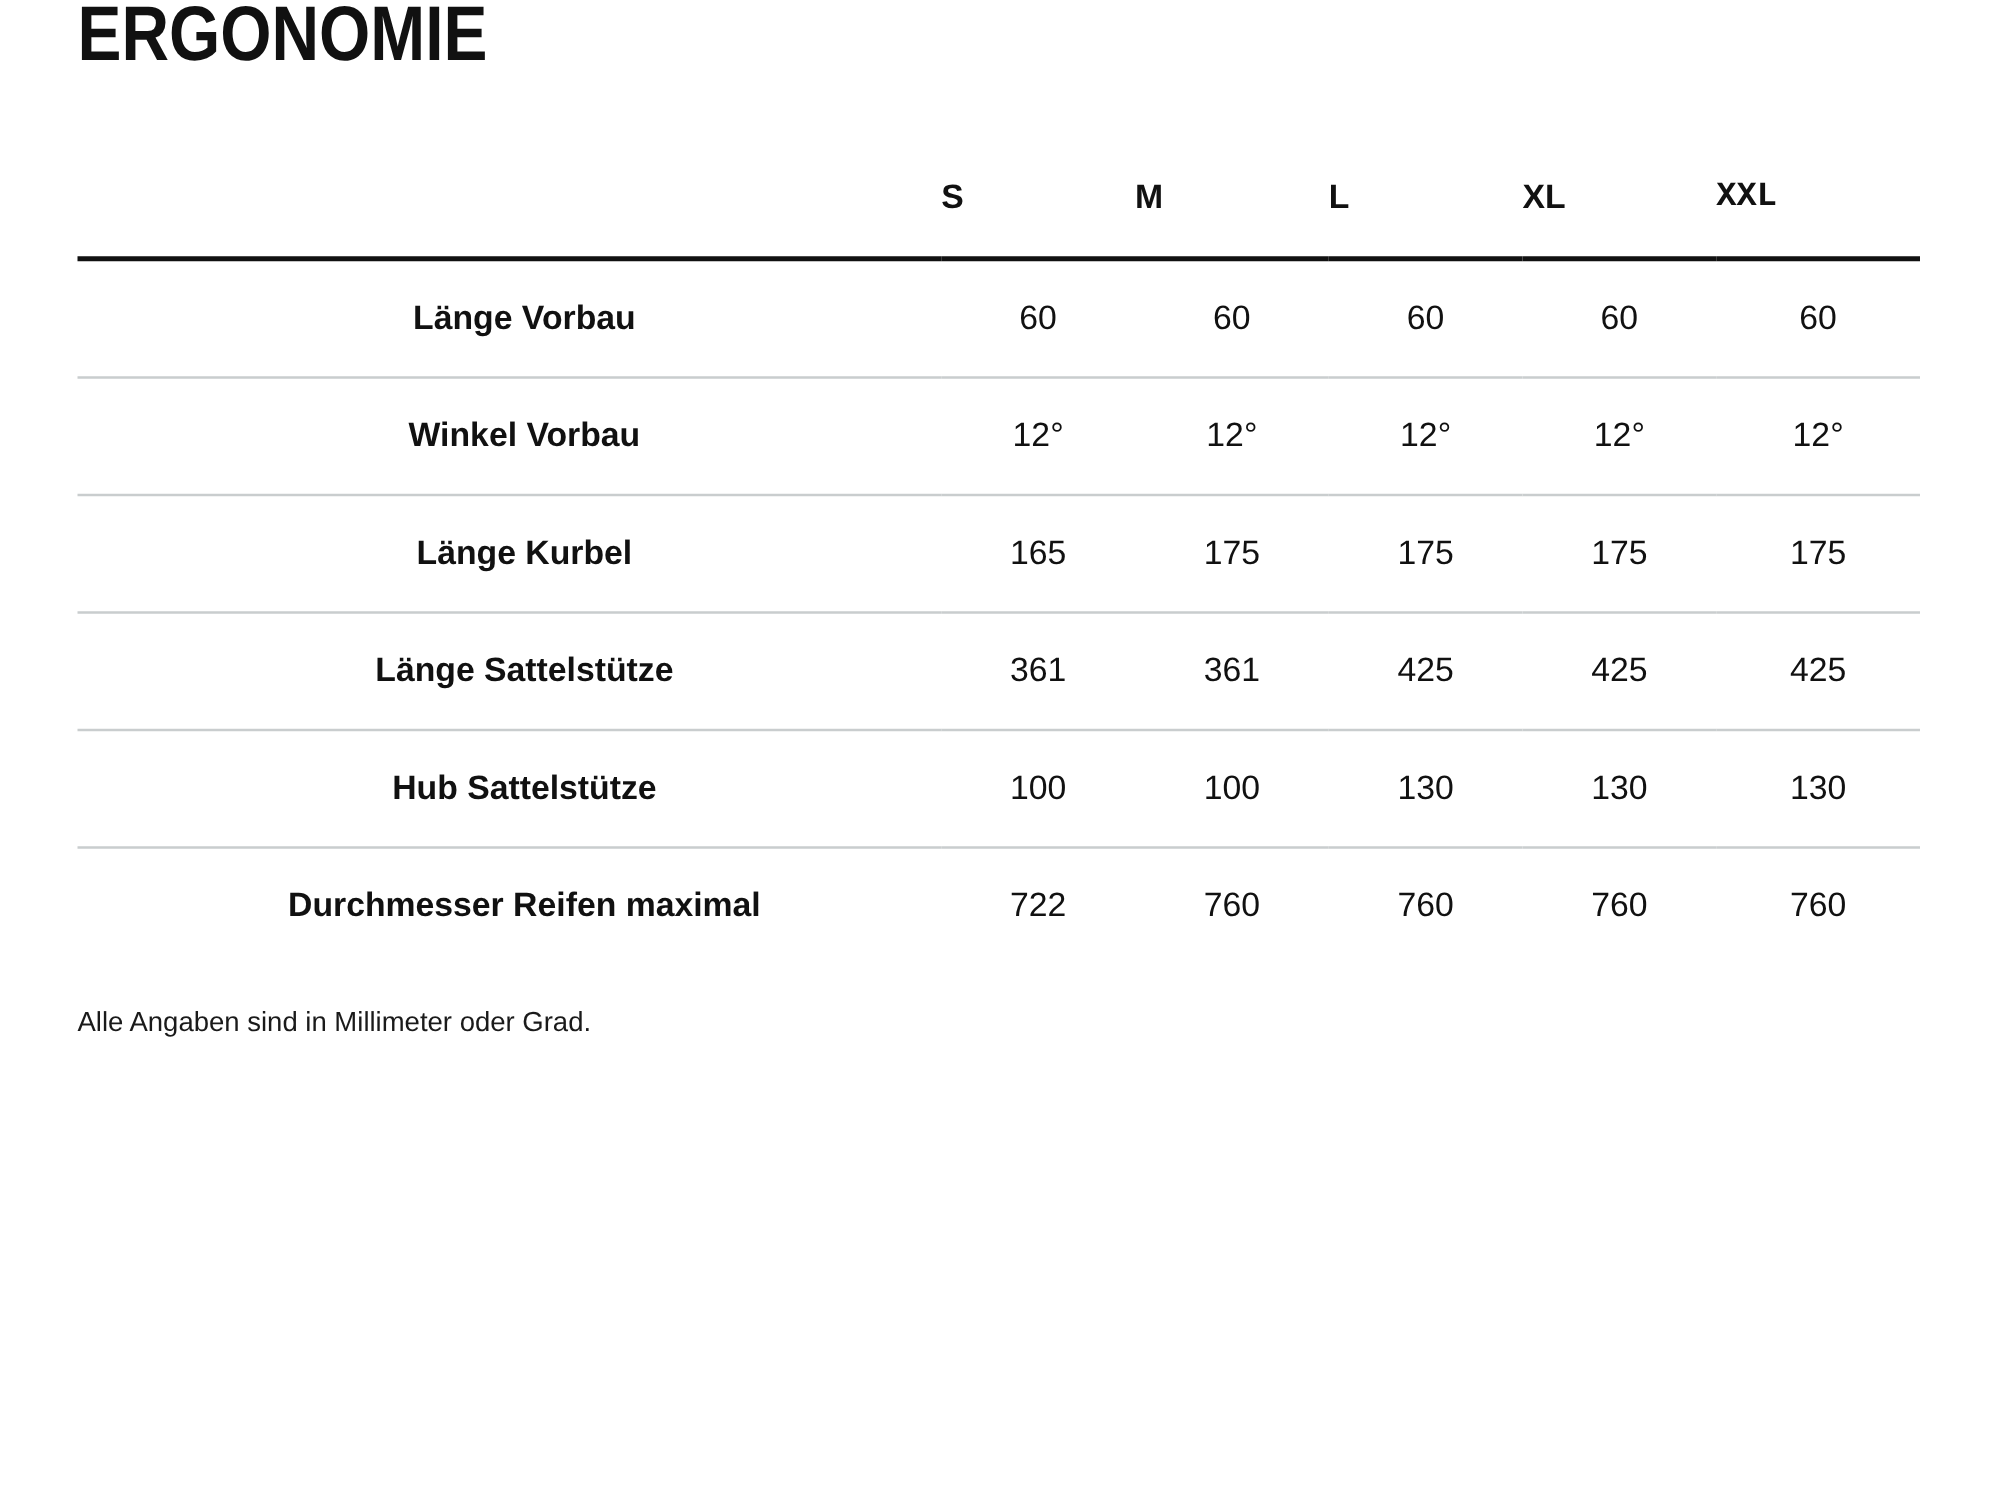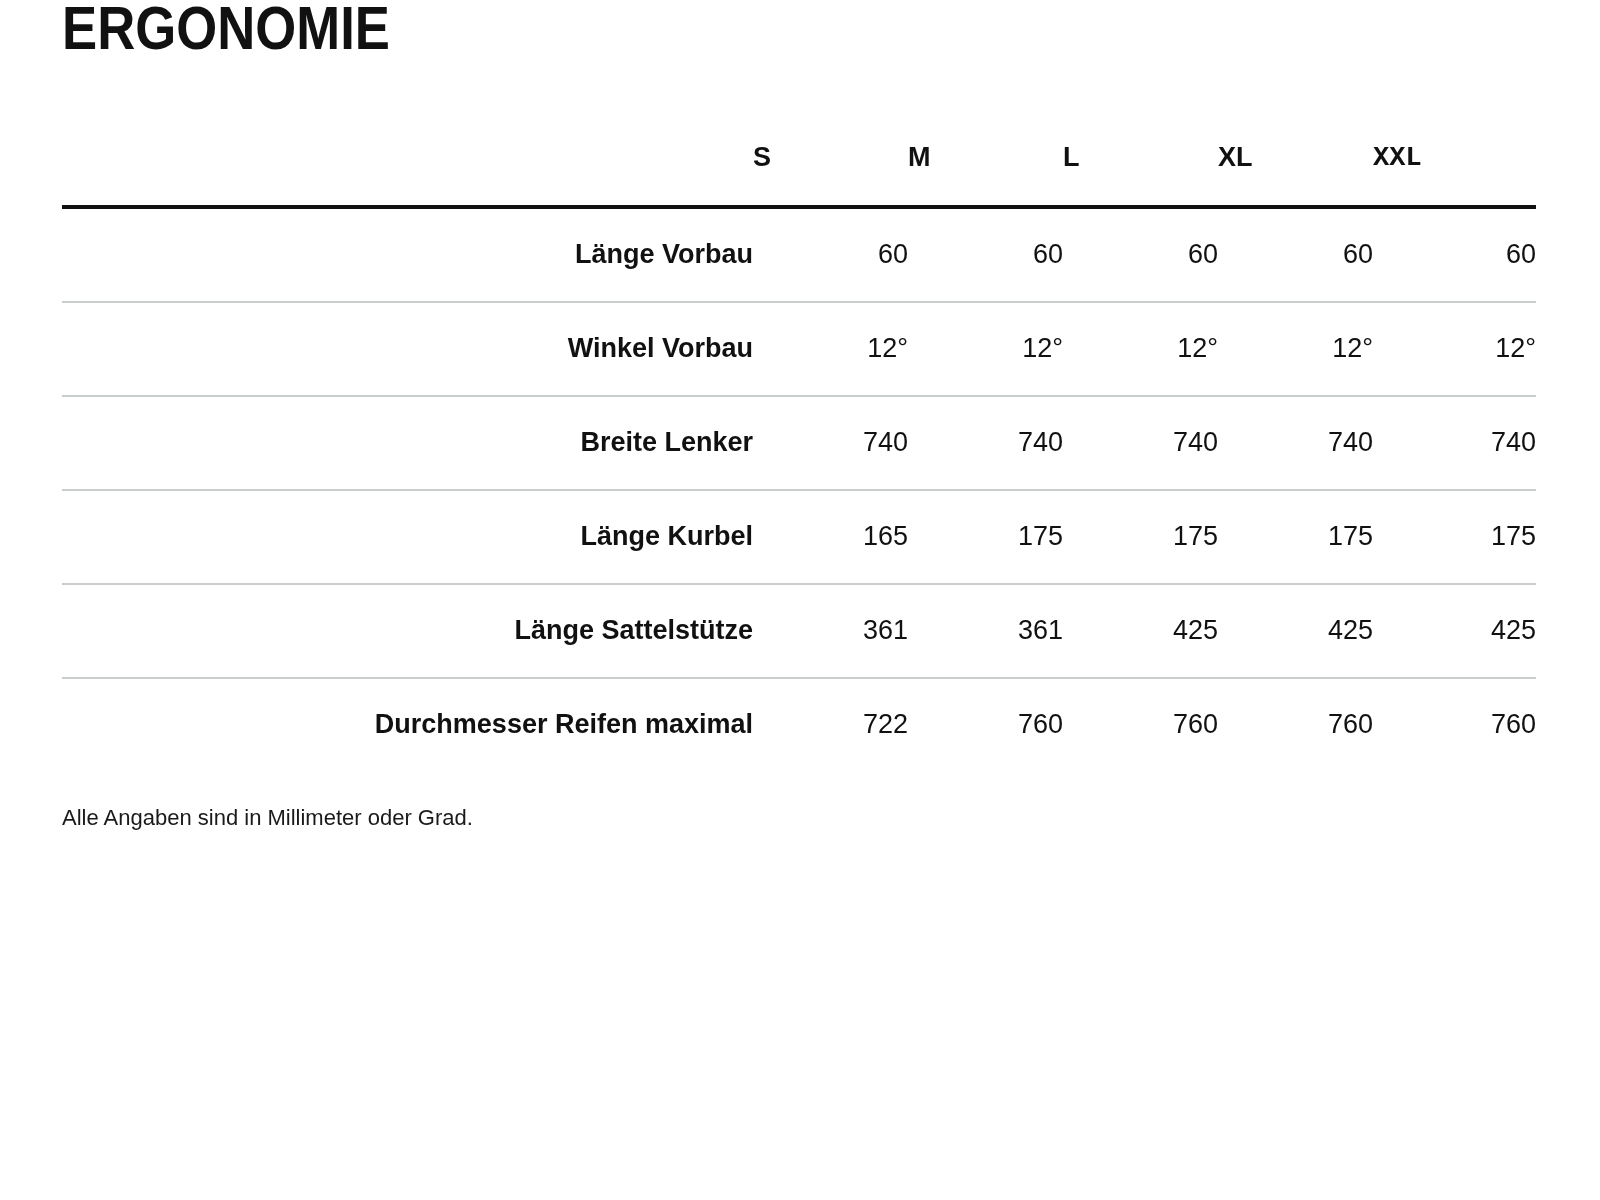--- a/index.html
+++ b/index.html
@@ -44,21 +44,21 @@
     font-size:27px;
     font-weight:700;
     padding:0 0 32px 0;
     border-bottom:4px solid var(--rule);
   }
   table.spec-table th.label-col{width:691px;}
   table.spec-table th.size-col{width:155px;}
   table.spec-table th.size-col:last-child{width:163px;font-family:Liberation Mono, monospace;}
   table.spec-table tbody th,
   table.spec-table tbody td{
-    text-align:right;
+    text-align:center;
     font-size:27px;
     padding:30px 0 31px 0;
     border-bottom:2px solid var(--divider);
   }
   table.spec-table tbody th.row-label{
     font-weight:700;
     padding-left:24px;
   }
   table.spec-table tbody td{
     font-weight:400;
@@ -102,44 +102,44 @@
         </tr>
         <tr>
           <th class="row-label">Winkel Vorbau</th>
           <td>12°</td>
           <td>12°</td>
           <td>12°</td>
           <td>12°</td>
           <td>12°</td>
         </tr>
         <tr>
-          <th class="row-label">Breite Lenker</th>
-          <td>740</td>
-          <td>740</td>
-          <td>740</td>
-          <td>740</td>
-          <td>740</td>
-        </tr>
-        <tr>
           <th class="row-label">Länge Kurbel</th>
           <td>165</td>
           <td>175</td>
           <td>175</td>
           <td>175</td>
           <td>175</td>
         </tr>
         <tr>
           <th class="row-label">Länge Sattelstütze</th>
           <td>361</td>
           <td>361</td>
           <td>425</td>
           <td>425</td>
           <td>425</td>
         </tr>
         <tr>
+          <th class="row-label">Hub Sattelstütze</th>
+          <td>100</td>
+          <td>100</td>
+          <td>130</td>
+          <td>130</td>
+          <td>130</td>
+        </tr>
+        <tr>
           <th class="row-label">Durchmesser Reifen maximal</th>
           <td>722</td>
           <td>760</td>
           <td>760</td>
           <td>760</td>
           <td>760</td>
         </tr>
       </tbody>
   </table>
 

